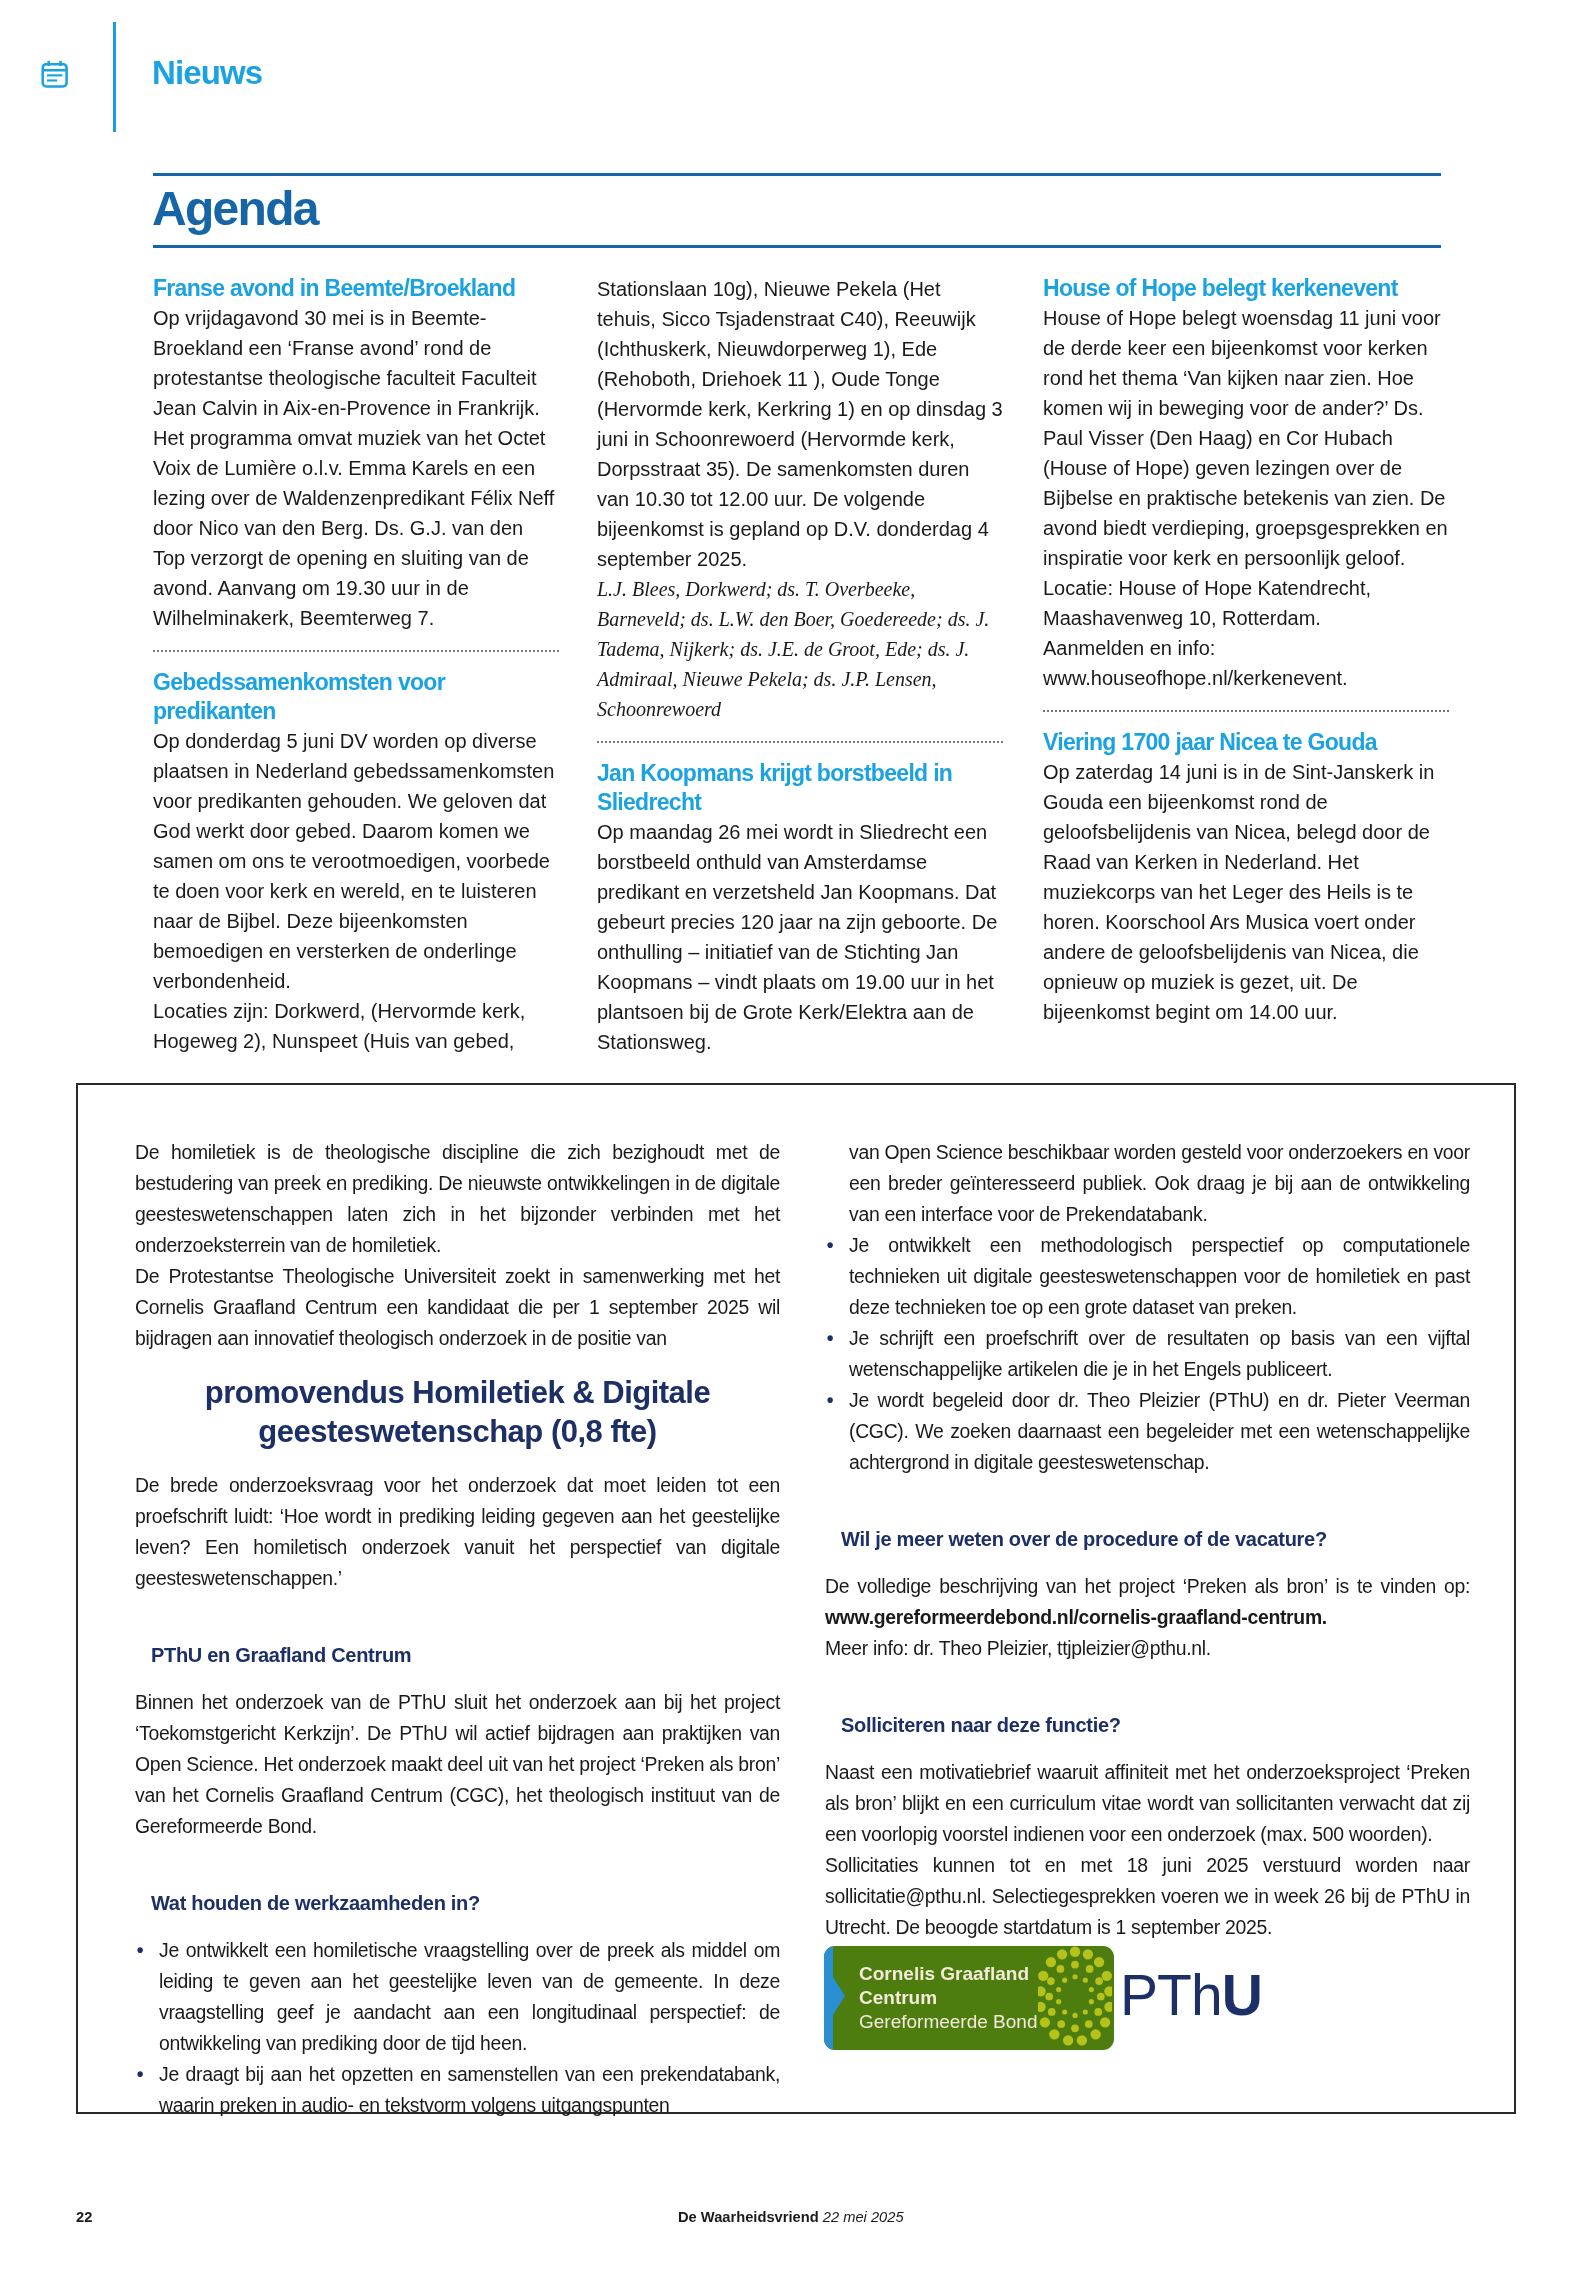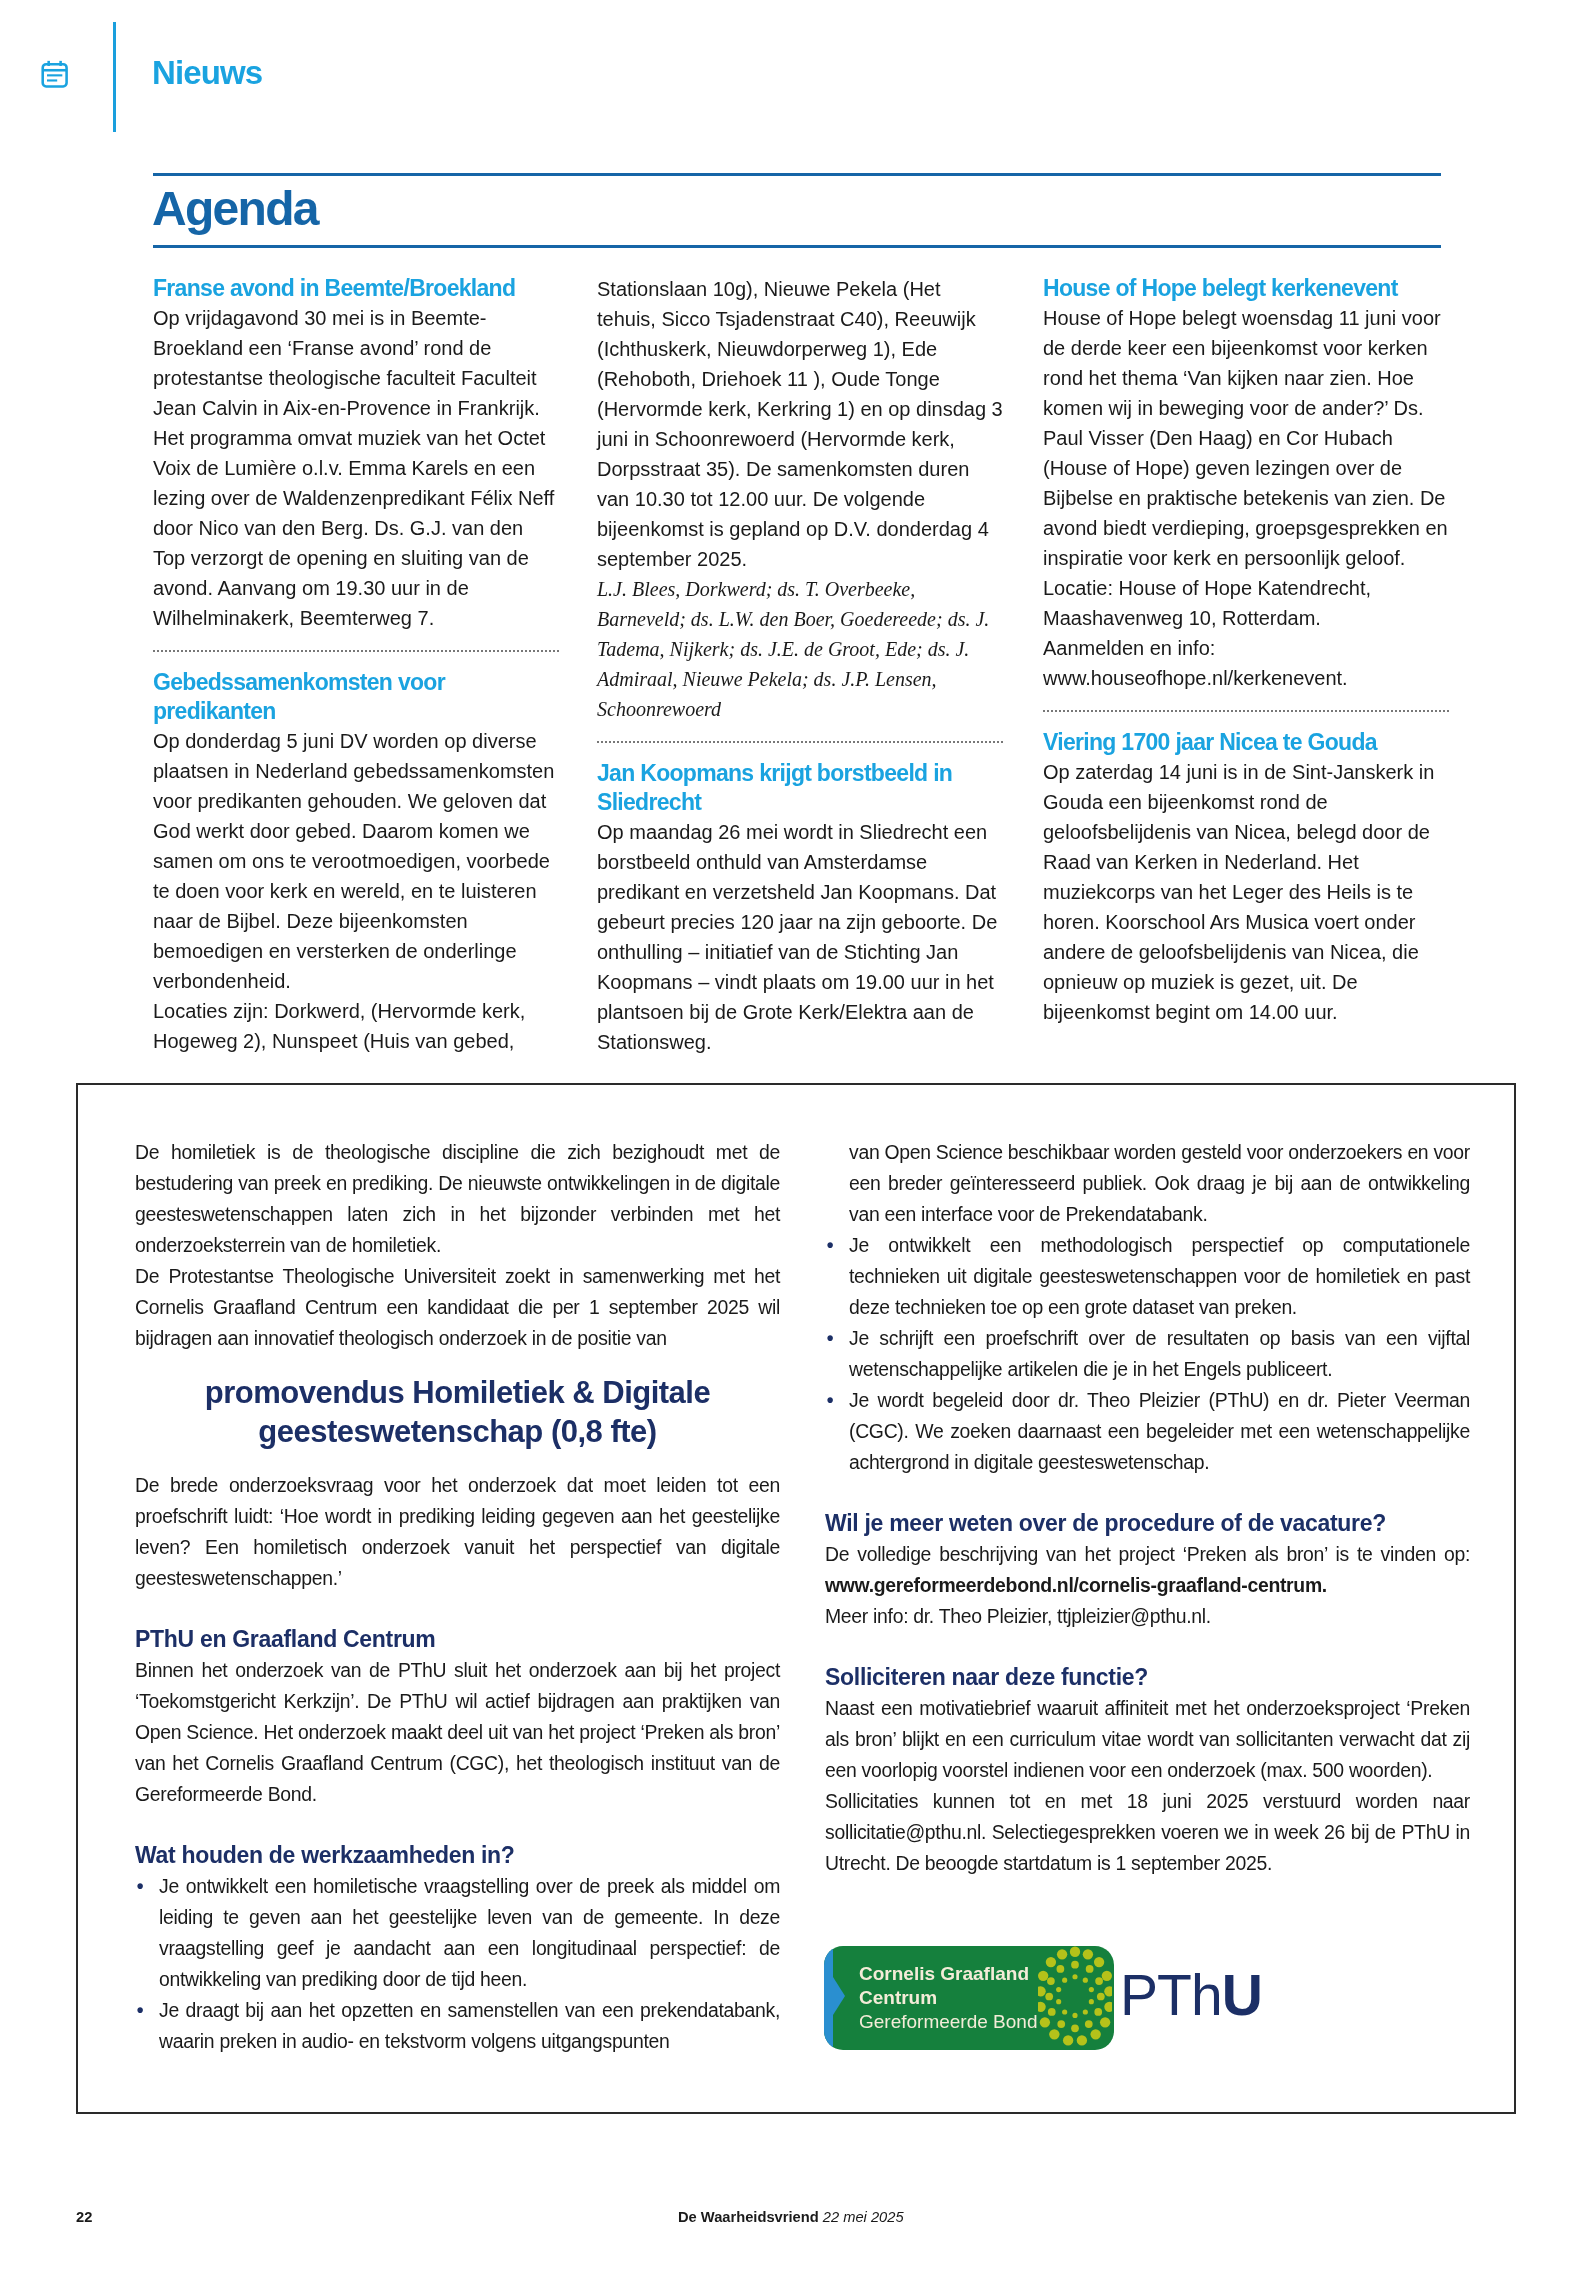--- a/index.html
+++ b/index.html
@@ -20,30 +20,30 @@
   .ahead{color:#1aa3e0;font-weight:bold;font-size:23px;line-height:29px;letter-spacing:-0.7px;margin:0;}
   .abody{margin:0;}
   .ital{font-style:italic;font-family:Liberation Serif, serif;}
   .dots{border-top:2.6px dotted #777;margin:17.3px 0 15.5px 0;width:100%;}
   
   #adbox{left:76px;top:1083px;width:1436px;height:1027px;border:2.6px solid #2a2a2a;}
   .adcol{position:absolute;top:1137px;width:645px;font-size:19.4px;line-height:31px;font-family:"Liberation Sans",sans-serif;letter-spacing:-0.3px;text-align:justify;}
   #adcol1{left:135px;}
   #adcol2{left:825px;}
   .adp{margin:0;}
-  .adh{margin:0;color:#1c2f66;font-weight:bold;font-size:23px;}
+  .adh{margin:16px;color:#1c2f66;font-weight:bold;font-size:20px;}
   .gap{height:30px;}
   #job-title{margin:19px 0 19px 0;text-align:center;color:#1c2f66;font-weight:bold;font-size:31px;line-height:39px;letter-spacing:-0.5px;}
   ul.bul{list-style:none;margin:0;padding:0;}
   ul.bul li{position:relative;padding-left:24px;}
   ul.bul li::before{content:"•";position:absolute;left:1.7px;top:0;color:#1c2f66;font-weight:bold;}
   .cont{padding-left:24px;}
   .bold{font-weight:bold;}
   
-  #cgc-logo{left:824px;top:1946px;width:290px;height:104px;background:#15803d;border-radius:19px;overflow:hidden;}
+  #cgc-logo{left:824px;top:1946px;width:290px;height:104px;background:#4d7c0f;border-radius:11px;overflow:hidden;}
   #cgc-logo .stripe{position:absolute;left:0;top:0;width:8.6px;height:104px;background:#2a8fd0;}
   #cgc-logo .chev{position:absolute;left:8.6px;top:31px;width:0;height:0;border-top:19px solid transparent;border-bottom:19px solid transparent;border-left:12px solid #2a8fd0;}
   #cgc-logo .txt{position:absolute;left:35px;top:15.5px;color:#f4ecd8;font-size:19px;line-height:24px;}
   #cgc-logo .l1,#cgc-logo .l2{font-weight:bold;}
   #pthu-mark{left:1038px;top:1944px;width:74px;height:105px;}
   #pthu-text{left:1120px;top:1952px;font-size:57px;color:#1c2f66;line-height:86px;letter-spacing:-0.9px;}
   #pthu-text .u{font-weight:bold;}
   
   #page-num{left:76px;top:2209px;font-size:14.7px;font-weight:bold;}
   #footer-pub{left:678px;top:2209px;font-size:14.7px;text-align:right;}

